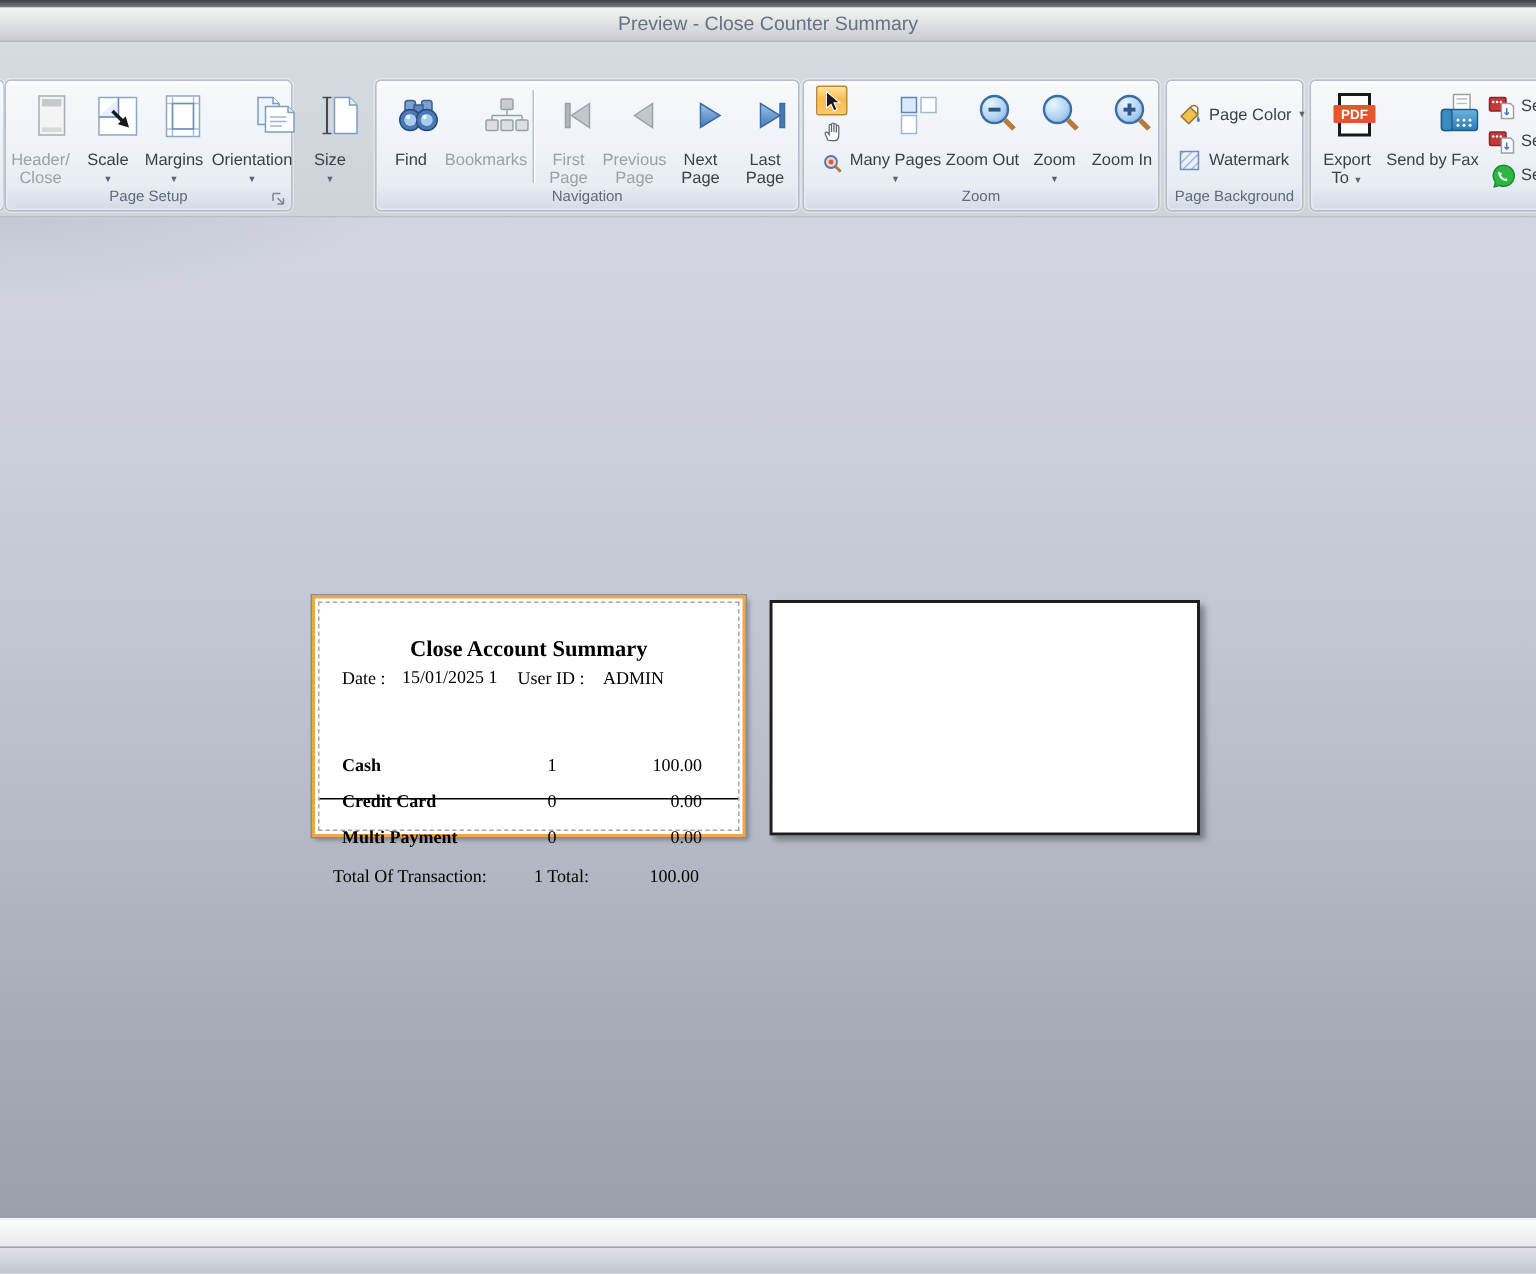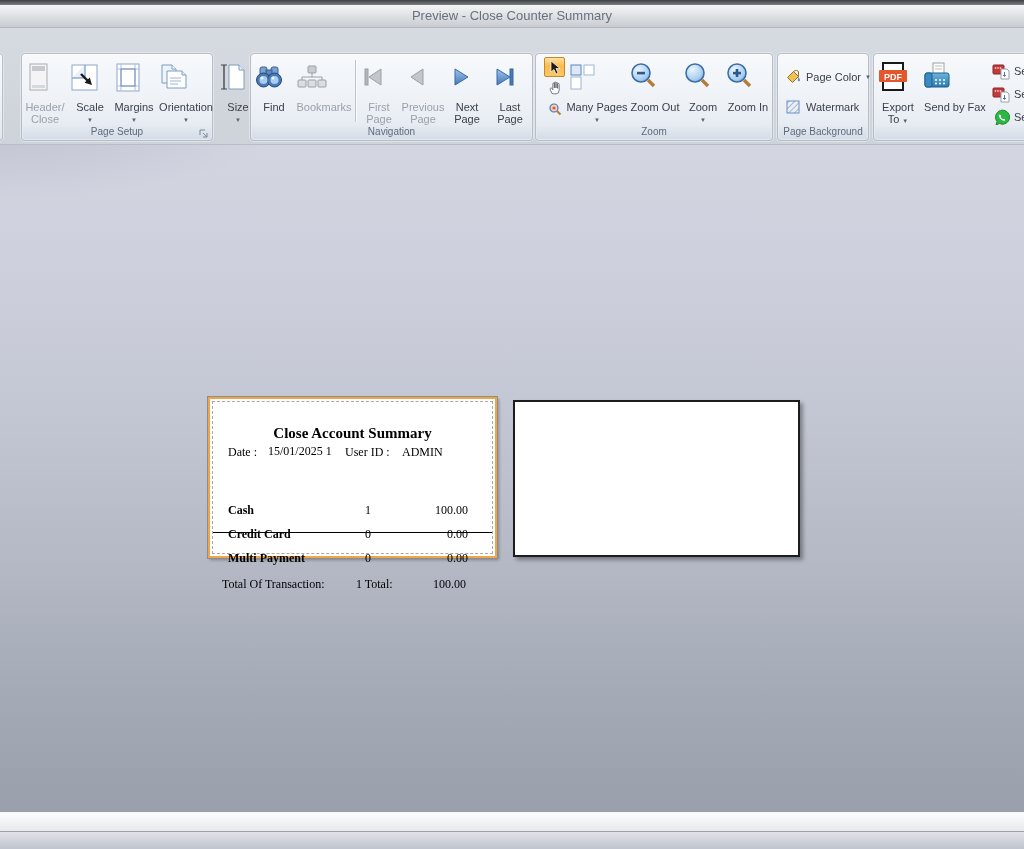--- a/index.html
+++ b/index.html
@@ -17,21 +17,21 @@
   background:linear-gradient(#d6dae1,#ced3da); border-bottom:1px solid #b9bec6; }
 
 
 .grp { position:absolute; top:25px; height:88px; border:1px solid #b6bec9; border-radius:4px;
   background:linear-gradient(180deg,#f7f9fb 0%,#eef2f7 55%,#e2e8f0 100%);
   box-shadow:inset 0 1px 0 rgba(255,255,255,.7), 0 0 0 1px rgba(255,255,255,.35); }
 .grp-label { position:absolute; left:1px; right:1px; bottom:1px; height:14px;
   border-radius:0 0 3px 3px; background:linear-gradient(#e6ebf2,#d5dce6);
   color:#5d6a7d; font-size:10px; text-align:center; line-height:14px; white-space:nowrap; }
 .bigbtn { position:absolute; top:1px; height:73px; text-align:center; border-radius:3px; }
-.bb-icon { position:absolute; left:0; right:0; top:5px; height:34px; display:flex; align-items:center; justify-content:flex-start; }
+.bb-icon { position:absolute; left:0; right:0; top:5px; height:34px; display:flex; align-items:center; justify-content:flex-end; }
 .bb-t1 { position:absolute; left:0; right:0; top:46px; font-size:11px; line-height:12px; color:#3b4149; white-space:nowrap; }
 .bb-t2 { position:absolute; left:0; right:0; top:58px; font-size:11px; line-height:12px; color:#3b4149; white-space:nowrap; }
 .bb-arrow { position:absolute; left:0; right:0; top:61px; font-size:6px; color:#5a6372; line-height:8px; }
 .disabled .bb-t1, .disabled .bb-t2 { color:#9ba1a9; }
 .vsep { position:absolute; top:6px; width:1px; height:62px; background:#bcc3cd; box-shadow:1px 0 0 rgba(255,255,255,.8); }
 .dlauncher { position:absolute; right:2px; bottom:1px; width:13px; height:13px; }
 
 
 .toolcol { position:absolute; left:8px; top:3px; width:21px; }
 .tool { position:relative; width:21px; height:20px; margin-bottom:1px; display:flex; align-items:center; justify-content:center; border-radius:2px; }
@@ -76,21 +76,21 @@
 
 <div id="app">
   <div id="top-dark"></div>
   <div id="titlebar">
     <span>Preview - Close Counter Summary</span>
   </div>
 
   <div id="ribbon">
     <div class="grp" style="left:-40px; width:43px;"></div>
 
-    <div class="grp" style="left:21px; width:192px;">
+    <div class="grp" style="left:3px; width:192px;">
       <div class="bigbtn disabled" style="left:0; width:46px;">
         <div class="bb-icon">
           <svg width="32" height="32">
               <rect x="8" y="3" width="17" height="26" fill="#f4f4f4" stroke="#a8acb1"></rect>
               <rect x="10" y="5" width="13" height="5" fill="#c6c9cd"></rect>
               <rect x="10" y="24" width="13" height="3" fill="#d6d8db"></rect>
             </svg>
         </div>
         <div class="bb-t1">Header/</div>
         <div class="bb-t2">Close</div>

